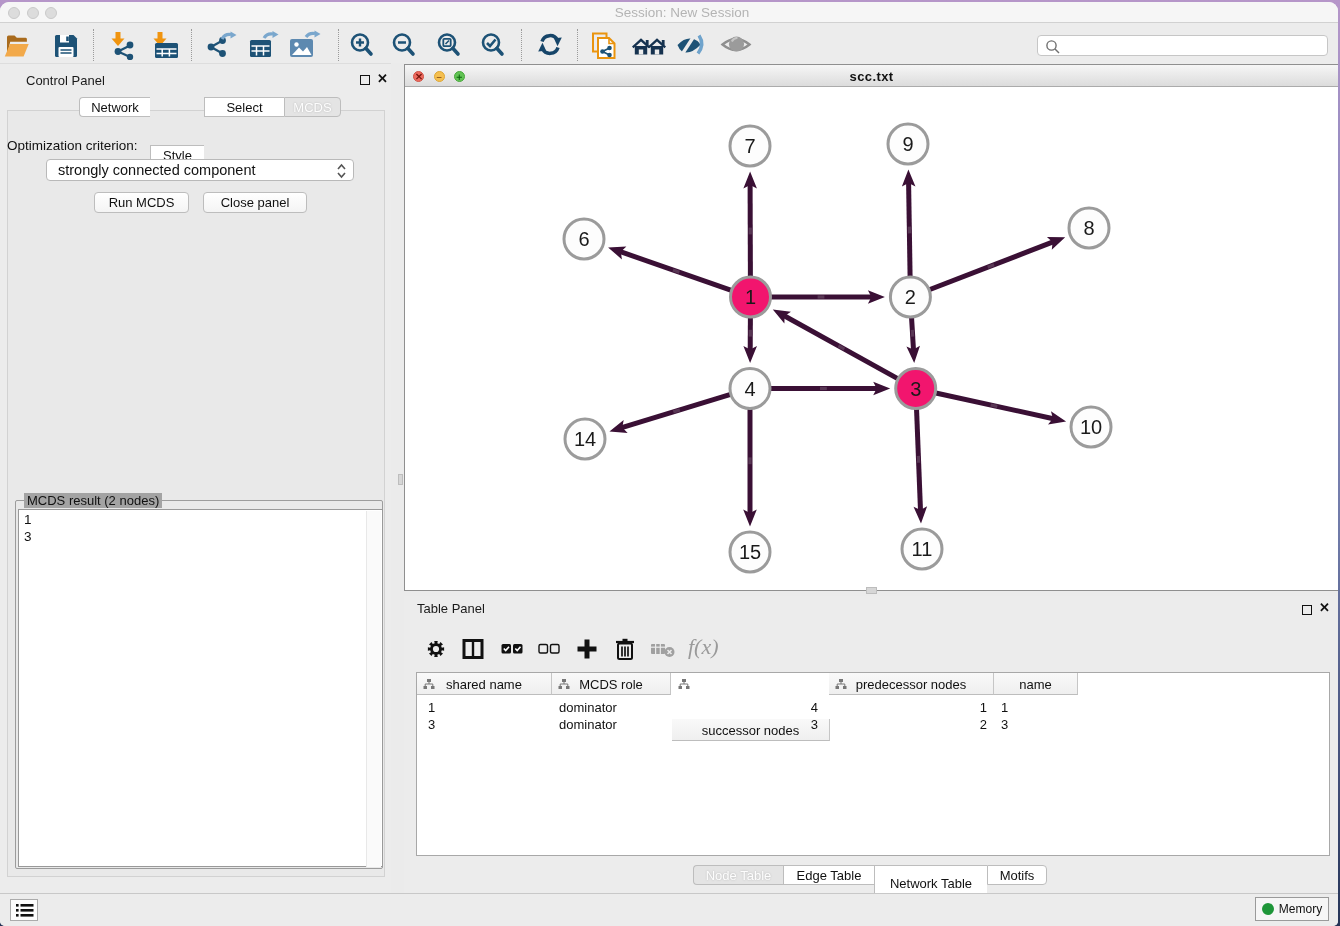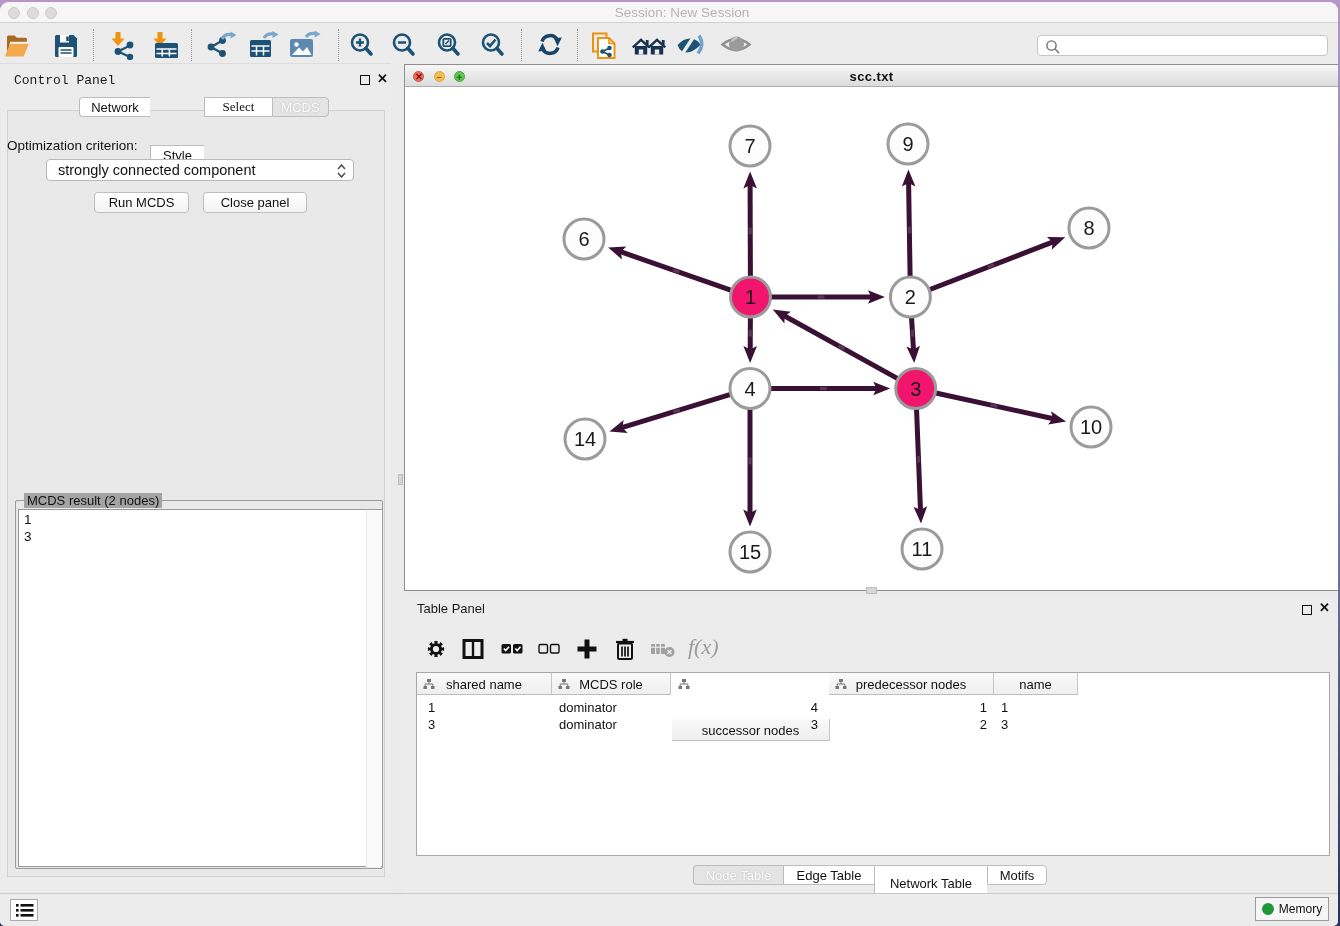--- a/index.html
+++ b/index.html
@@ -199,28 +199,28 @@
         <path d="M13.8,11.5 Q15.5,8.2 19.5,7.8" stroke="#c6c6c6" stroke-width="2" fill="none"></path>
       </svg>
     <div id="search">
         <svg style="position:absolute;left:7px;top:3px" width="16" height="16" viewBox="0 0 16 16">
           <circle cx="6.5" cy="6.5" r="4.6" stroke="#6f6f6f" stroke-width="1.4" fill="none"></circle>
           <line x1="10" y1="10" x2="14" y2="14" stroke="#6f6f6f" stroke-width="1.4"></line>
         </svg>
       </div>
   </div>
   <div id="cpanel">
-    <div class="ptitle" style="position:absolute;left:14px;top:9px;font-family:Liberation Mono, monospace;">Control Panel</div>
+    <div class="ptitle" style="position:absolute;left:26px;top:9px;">Control Panel</div>
     <div class="wicon-float" style="left:360px;top:11px;"></div>
     <div class="wicon-x" style="left:377px;top:9px;">✕</div>
     <div id="cp-content"></div>
     <div class="tabrow" style="left:79px;top:33px;">
       <div class="tab first" style="width:71px;">Network</div>
       <div class="tab" style="width:54px;margin-top:48px;">Style</div>
-      <div class="tab" style="width:68px;font-family:Liberation Serif, serif;">Select</div>
+      <div class="tab" style="width:80px;">Select</div>
       <div class="tab last disabled" style="width:57px;">MCDS</div>
     </div>
     <div style="position:absolute;left:7px;top:74px;width:378px;font-size:13.5px;color:#111;">Optimization criterion:</div>
     <div style="position:absolute;left:46px;top:95px;width:308px;height:22px;background:#fff;border:1px solid #b9b9b9;border-radius:4px;font-size:14.5px;color:#111;line-height:20px;padding-left:11px;">strongly connected component
       <svg style="position:absolute;right:6px;top:3px;" width="11" height="16" viewBox="0 0 11 16">
           <path d="M2,6 L5.5,2 L9,6" stroke="#555" stroke-width="1.6" fill="none"></path>
           <path d="M2,10 L5.5,14 L9,10" stroke="#555" stroke-width="1.6" fill="none"></path>
         </svg>
     </div>
     <div class="btn" style="left:94px;top:128px;width:95px;height:21px;">Run MCDS</div>

